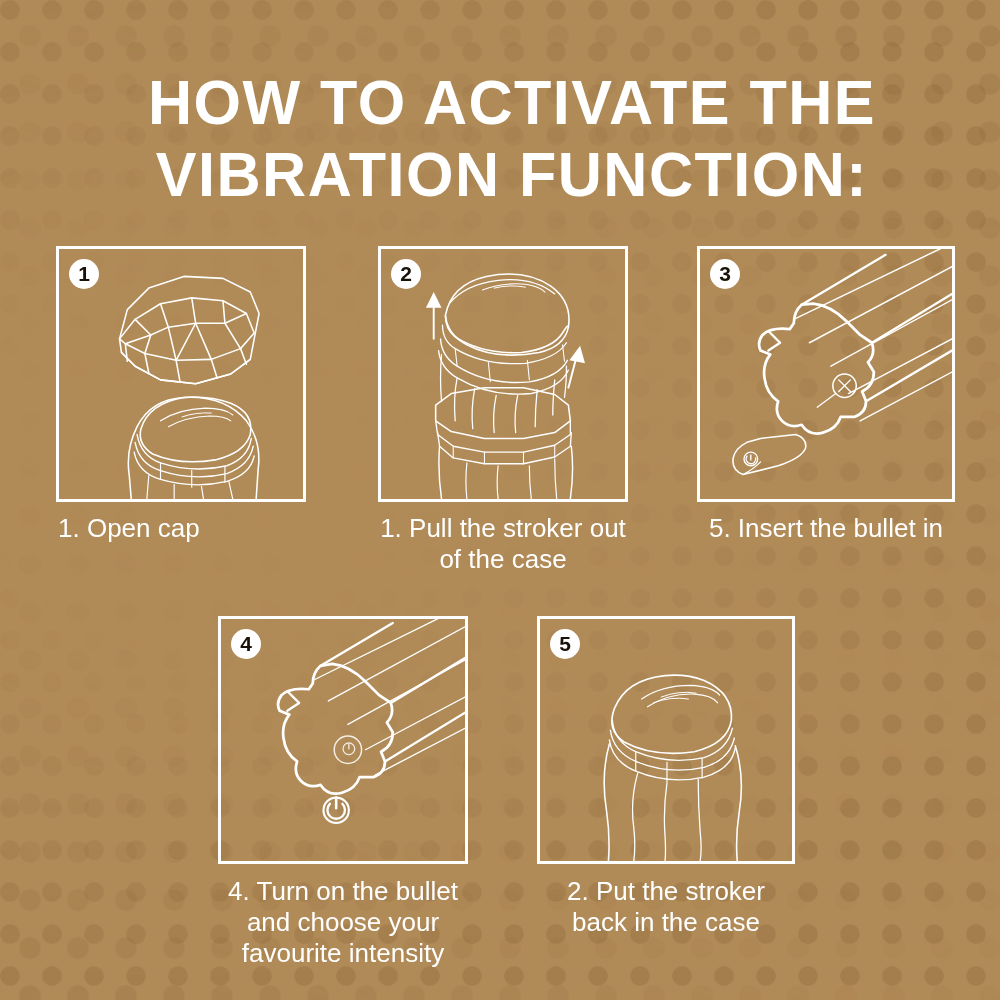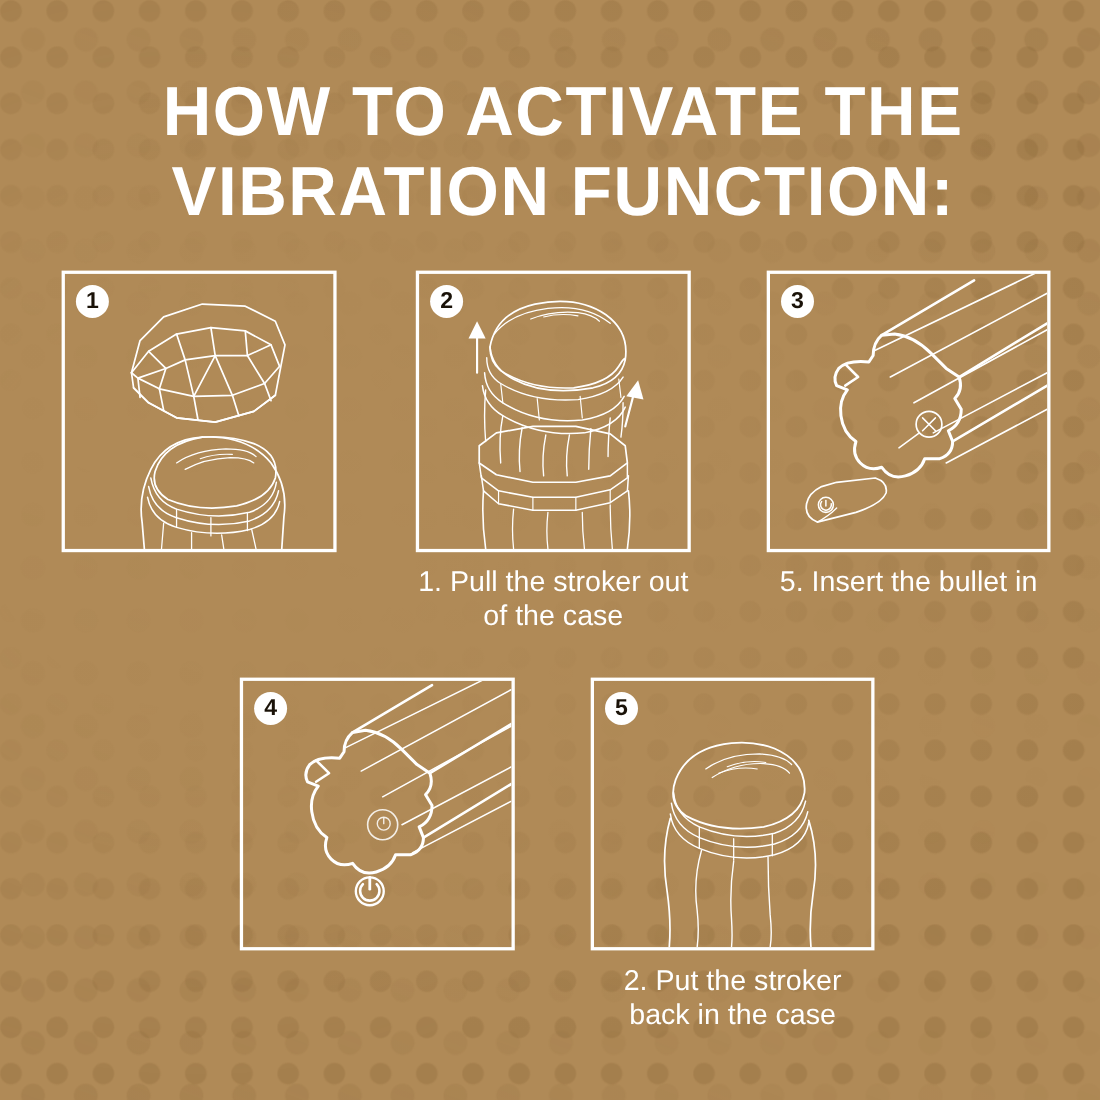--- a/index.html
+++ b/index.html
@@ -191,20 +191,21 @@
             <path d="M80 190 Q84 212 104 219 Q138 230 172 222 Q194 214 197 194" stroke-width="1.4"></path>
             <path d="M78 198 Q82 220 104 227 Q138 238 172 230 Q195 222 199 202" stroke-width="1.4"></path>
             <path d="M77 208 Q81 229 104 236 Q138 246 172 238 Q196 231 200 212" stroke-width="1.4"></path>
 
             <path d="M104 219 L104 236 M136 227 L136 244 M170 223 L170 239" stroke-width="1.2"></path>
 
             <path d="M92 232 L90 256 M118 241 L118 256 M146 243 L148 256 M174 238 L178 256" stroke-width="1.2"></path>
           </svg>
         </div>
       </div>
+      <div class="caption cap-left">1. Open cap</div>
     </div>
 
     <div class="step" id="step-2">
       <div class="panel">
         <div class="badge">2</div>
         <div class="art">
           <svg viewBox="0 0 250 256" fill="none" stroke="#ffffff" stroke-width="1.6" stroke-linecap="round" stroke-linejoin="round">
 
             <g>
               <path d="M54 92 L54 50" stroke-width="2"></path>
@@ -343,20 +344,23 @@
             </g>
 
             <g transform="translate(118,196)">
               <circle cx="0" cy="0" r="13" stroke-width="2.2"></circle>
               <path d="M-6.4 -6.6 A9 9 0 1 0 6.4 -6.6" stroke-width="2.4" fill="none"></path>
               <path d="M0 -13 L0 -2" stroke-width="2.6"></path>
             </g>
           </svg>
         </div>
       </div>
+      <div class="caption cap-center">4. Turn on the bullet
+and choose your
+favourite intensity</div>
     </div>
 
     <div class="step" id="step-5">
       <div class="panel">
         <div class="badge">5</div>
         <div class="art">
           <svg viewBox="0 0 258 248" fill="none" stroke="#ffffff" stroke-width="1.7" stroke-linecap="round" stroke-linejoin="round">
 
             <path d="M128 58 Q88 62 76 92 Q68 114 86 126 Q116 142 158 136
                      Q192 128 196 104 Q198 76 168 63 Q150 56 128 58 Z"></path>

